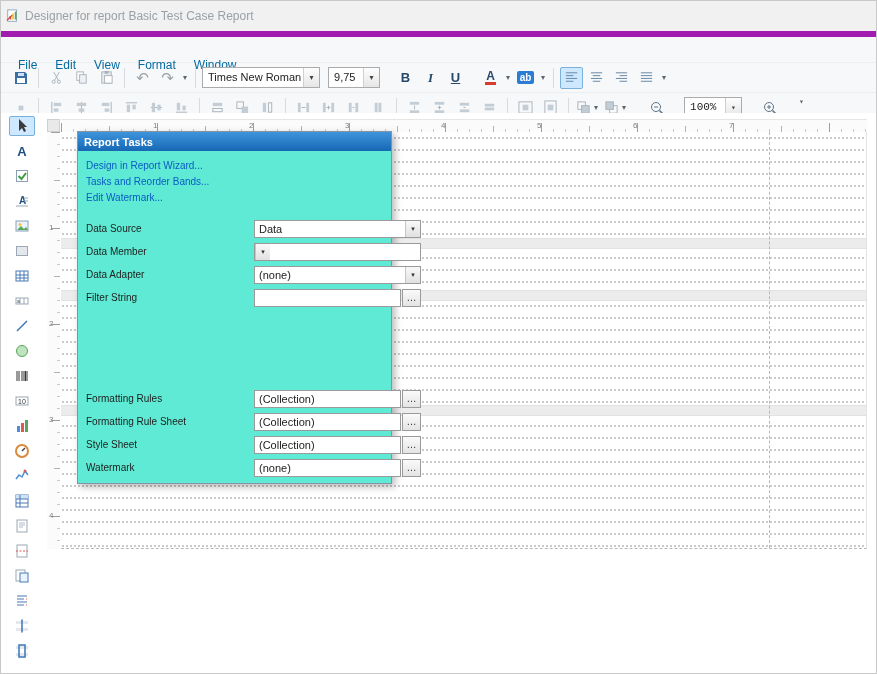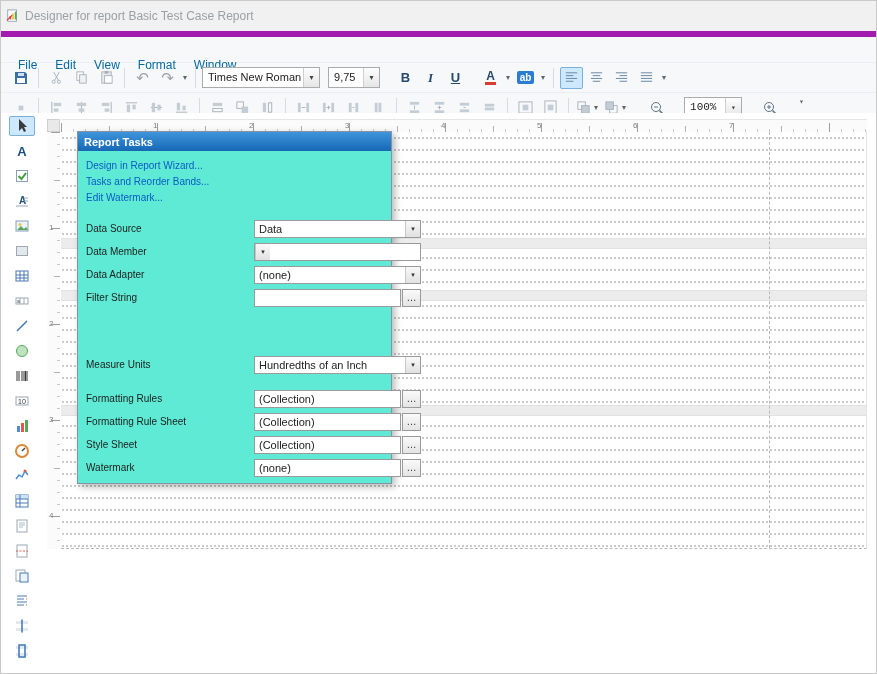--- a/index.html
+++ b/index.html
@@ -570,29 +570,20 @@
     </div>
     <div class="rt-row r3">
       <span class="rt-label">Filter String</span>
       <div class="rt-ctrl">
           <div class="tx">
             <span class="val"></span>
           </div>
           <div class="ebtn">…</div>
         </div>
     </div>
-    <div class="rt-row r5">
-      <span class="rt-label">Measure Units</span>
-      <div class="rt-ctrl">
-          <div class="dd">
-            <span class="val">Hundredths of an Inch</span>
-            <span class="dbtn">▾</span>
-          </div>
-        </div>
-    </div>
     <div class="rt-row r6">
       <span class="rt-label">Formatting Rules</span>
       <div class="rt-ctrl">
           <div class="tx">
             <span class="val">(Collection)</span>
           </div>
           <div class="ebtn">…</div>
         </div>
     </div>
     <div class="rt-row r7">

